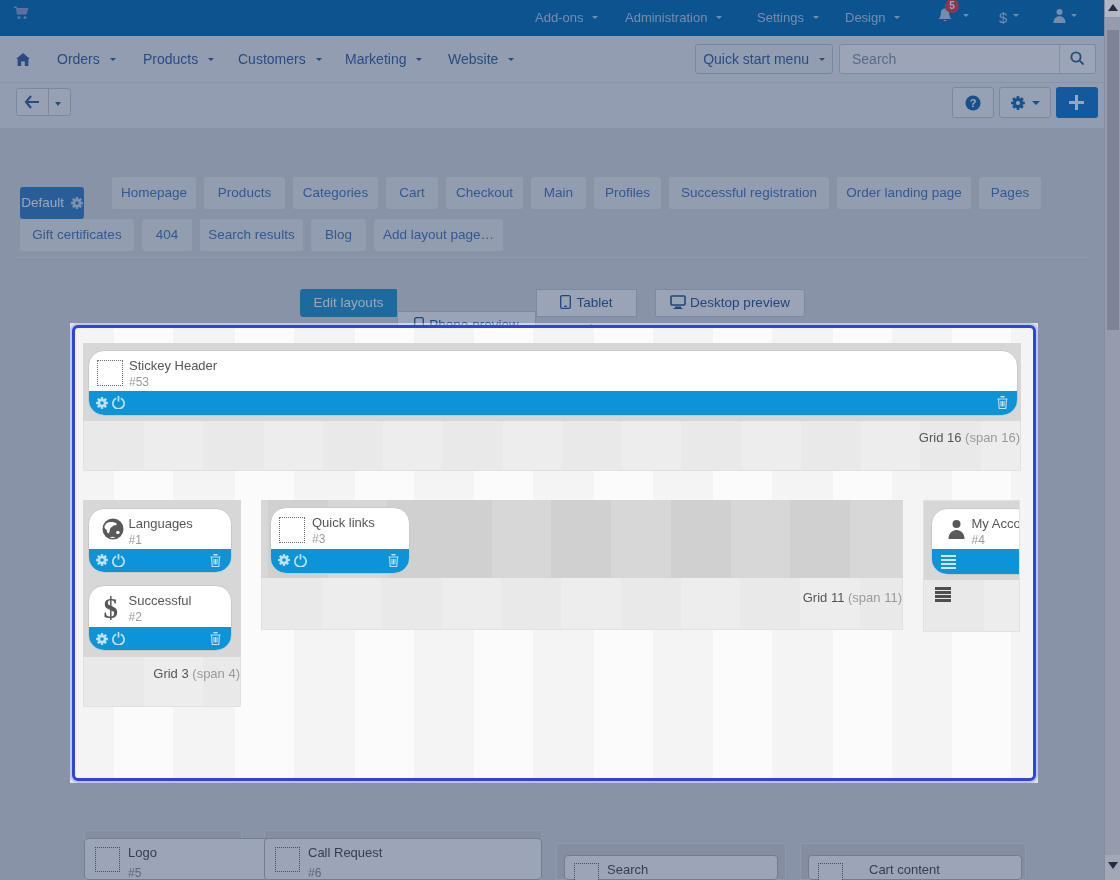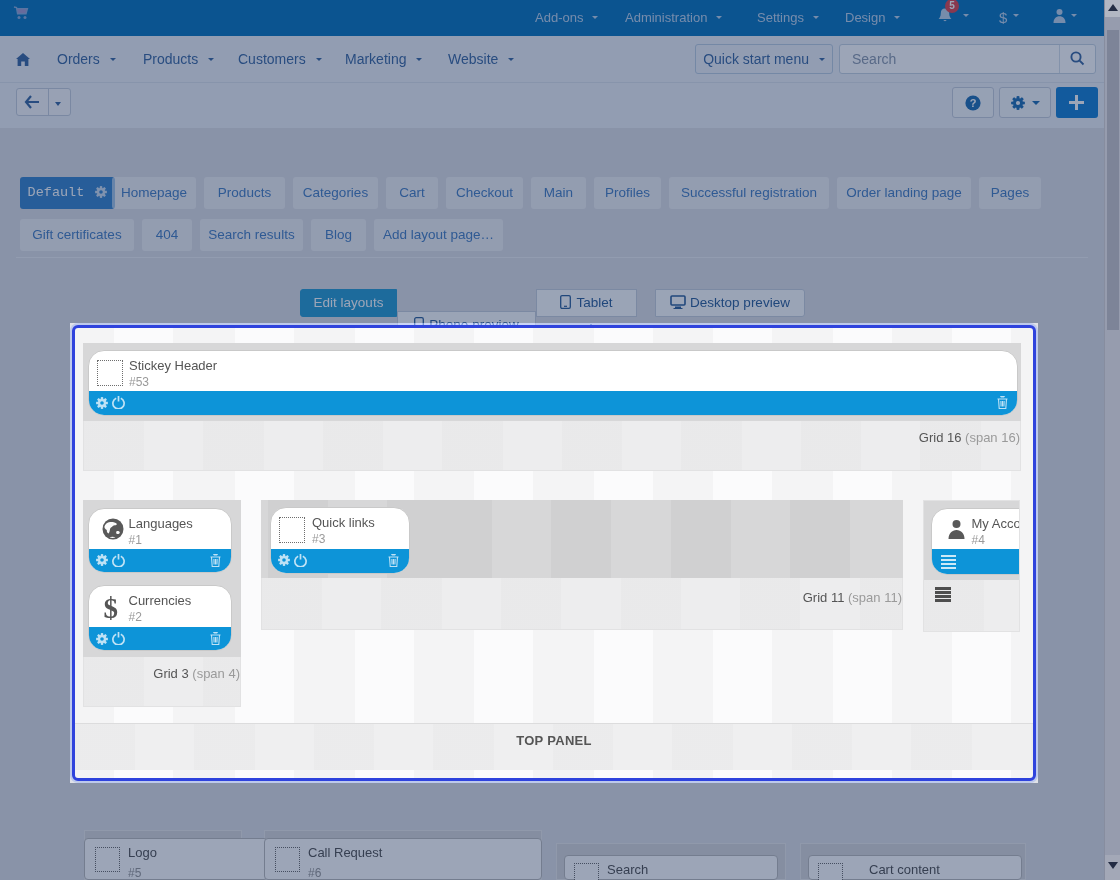--- a/index.html
+++ b/index.html
@@ -140,21 +140,21 @@
       <span class="abs" style="left:32px;top:13px;width:0;height:0;border-left:4px solid transparent;border-right:4px solid transparent;border-top:4.5px solid #2472b5;"></span>
     </div>
     <div class="abs" id="btn-plus">
       <svg class="abs" style="left:13px;top:8px" width="15" height="15" viewBox="0 0 15 15">
         <path d="M6 0 H9 V6 H15 V9 H9 V15 H6 V9 H0 V6 H6 Z" fill="#fff"></path>
       </svg>
     </div>
   </div>
 
   <div id="tabsarea">
-      <div class="pill sel" style="left:20px;top:177px;width:95px;font-family:Liberation Mono, monospace;">Default <svg style="vertical-align:-2px;margin-left:3px" width="12" height="12" viewBox="0 0 12 12">
+      <div class="pill sel" style="left:20px;top:187px;width:64px;">Default <svg style="vertical-align:-2px;margin-left:3px" width="12" height="12" viewBox="0 0 12 12">
           <path d="M4.85 0.21A5.90 5.90 0 0 1 7.15 0.21L7.31 2.01A4.20 4.20 0 0 1 7.90 2.25L9.28 1.09A5.90 5.90 0 0 1 10.91 2.72L9.75 4.10A4.20 4.20 0 0 1 9.99 4.69L11.79 4.85A5.90 5.90 0 0 1 11.79 7.15L9.99 7.31A4.20 4.20 0 0 1 9.75 7.90L10.91 9.28A5.90 5.90 0 0 1 9.28 10.91L7.90 9.75A4.20 4.20 0 0 1 7.31 9.99L7.15 11.79A5.90 5.90 0 0 1 4.85 11.79L4.69 9.99A4.20 4.20 0 0 1 4.10 9.75L2.72 10.91A5.90 5.90 0 0 1 1.09 9.28L2.25 7.90A4.20 4.20 0 0 1 2.01 7.31L0.21 7.15A5.90 5.90 0 0 1 0.21 4.85L2.01 4.69A4.20 4.20 0 0 1 2.25 4.10L1.09 2.72A5.90 5.90 0 0 1 2.72 1.09L4.10 2.25A4.20 4.20 0 0 1 4.69 2.01ZM7.80 6.00A1.8 1.8 0 1 0 4.20 6A1.8 1.8 0 1 0 7.80 6Z" fill="#cfdff0"></path>
         </svg></div>
 <div class="pill" style="left:112px;top:177px;width:84px;">Homepage</div>
 <div class="pill" style="left:204px;top:177px;width:81px;">Products</div>
 <div class="pill" style="left:293px;top:177px;width:85px;">Categories</div>
 <div class="pill" style="left:386px;top:177px;width:52px;">Cart</div>
 <div class="pill" style="left:446px;top:177px;width:77px;">Checkout</div>
 <div class="pill" style="left:531px;top:177px;width:55px;">Main</div>
 <div class="pill" style="left:594px;top:177px;width:67px;">Profiles</div>
 <div class="pill" style="left:669px;top:177px;width:160px;">Successful registration</div>
@@ -234,21 +234,21 @@
         <svg class="abs" style="right:10px;top:5.0px" width="11" height="13" viewBox="0 0 11 13">
           <path d="M0.5 3 H10.5 M1.5 3 L2.2 12.5 H8.8 L9.5 3 M3.8 1 H7.2 M3.8 1 V0.2 H7.2 V1" fill="none" stroke="#bfe2f5" stroke-width="1.1"></path>
           <line x1="3.9" y1="5" x2="4.1" y2="10.5" stroke="#bfe2f5" stroke-width="1.1"></line>
           <line x1="5.5" y1="5" x2="5.5" y2="10.5" stroke="#bfe2f5" stroke-width="1.1"></line>
           <line x1="7.1" y1="5" x2="6.9" y2="10.5" stroke="#bfe2f5" stroke-width="1.1"></line>
         </svg>
           </div>
       </div>
       <div class="card" style="left:3.5px;top:84px;width:144px;height:66px;">
         <div class="abs" style="left:15px;top:6px;font-family:'Liberation Serif',serif;font-weight:bold;font-size:29px;color:#555;">$</div>
-        <div class="ttl" style="left:40px;top:7px;">Currencies</div>
+        <div class="ttl" style="left:40px;top:7px;">Successful</div>
         <div class="num" style="left:40px;top:24px;">#2</div>
         <div class="cbar" style="height:23px;">
         <svg class="abs" style="left:7px;top:5.5px" width="12" height="12" viewBox="0 0 12 12">
               <path d="M4.85 0.21A5.90 5.90 0 0 1 7.15 0.21L7.31 2.01A4.20 4.20 0 0 1 7.90 2.25L9.28 1.09A5.90 5.90 0 0 1 10.91 2.72L9.75 4.10A4.20 4.20 0 0 1 9.99 4.69L11.79 4.85A5.90 5.90 0 0 1 11.79 7.15L9.99 7.31A4.20 4.20 0 0 1 9.75 7.90L10.91 9.28A5.90 5.90 0 0 1 9.28 10.91L7.90 9.75A4.20 4.20 0 0 1 7.31 9.99L7.15 11.79A5.90 5.90 0 0 1 4.85 11.79L4.69 9.99A4.20 4.20 0 0 1 4.10 9.75L2.72 10.91A5.90 5.90 0 0 1 1.09 9.28L2.25 7.90A4.20 4.20 0 0 1 2.01 7.31L0.21 7.15A5.90 5.90 0 0 1 0.21 4.85L2.01 4.69A4.20 4.20 0 0 1 2.25 4.10L1.09 2.72A5.90 5.90 0 0 1 2.72 1.09L4.10 2.25A4.20 4.20 0 0 1 4.69 2.01ZM7.80 6.00A1.8 1.8 0 1 0 4.20 6A1.8 1.8 0 1 0 7.80 6Z" fill="#bfe2f5"></path>
             </svg>
         <svg class="abs" style="left:23px;top:5.0px" width="13" height="13" viewBox="0 0 13 13">
           <path d="M4.2 2.2 A5.6 5.6 0 1 0 8.8 2.2" fill="none" stroke="#bfe2f5" stroke-width="1.7"></path>
           <line x1="6.5" y1="0" x2="6.5" y2="5.5" stroke="#bfe2f5" stroke-width="1.7"></line>
         </svg>
         <svg class="abs" style="right:10px;top:5.0px" width="11" height="13" viewBox="0 0 11 13">
@@ -306,23 +306,20 @@
         </div>
       </div>
       <div class="abs" style="left:11px;top:86px;width:16px;height:14px;">
         <div style="height:2.6px;background:#4e4e4e;margin-bottom:1.4px;"></div>
         <div style="height:2.6px;background:#4e4e4e;margin-bottom:1.4px;"></div>
         <div style="height:2.6px;background:#4e4e4e;margin-bottom:1.4px;"></div>
         <div style="height:2.6px;background:#4e4e4e;"></div>
       </div>
     </div>
 
-    <div id="toppanel">
-        <div>TOP PANEL</div>
-      </div>
   </div>
 
   <div id="bottom">
   <div class="bcont" style="left:84px;top:830px;width:158px;height:50px;"></div>
   <div class="bcont" style="left:264px;top:830px;width:278px;height:50px;"></div>
   <div class="bcont" style="left:556px;top:843px;width:230px;height:37px;"></div>
   <div class="bcont" style="left:800px;top:843px;width:226px;height:37px;"></div>
   <div class="bcard" style="left:84px;top:838px;width:184px;height:42px;">
     <div class="dashed" style="left:10px;top:8px;width:25px;height:25px;"></div>
     <div class="abs" style="left:43px;top:6px;font-size:13px;color:#555;">Logo</div>

